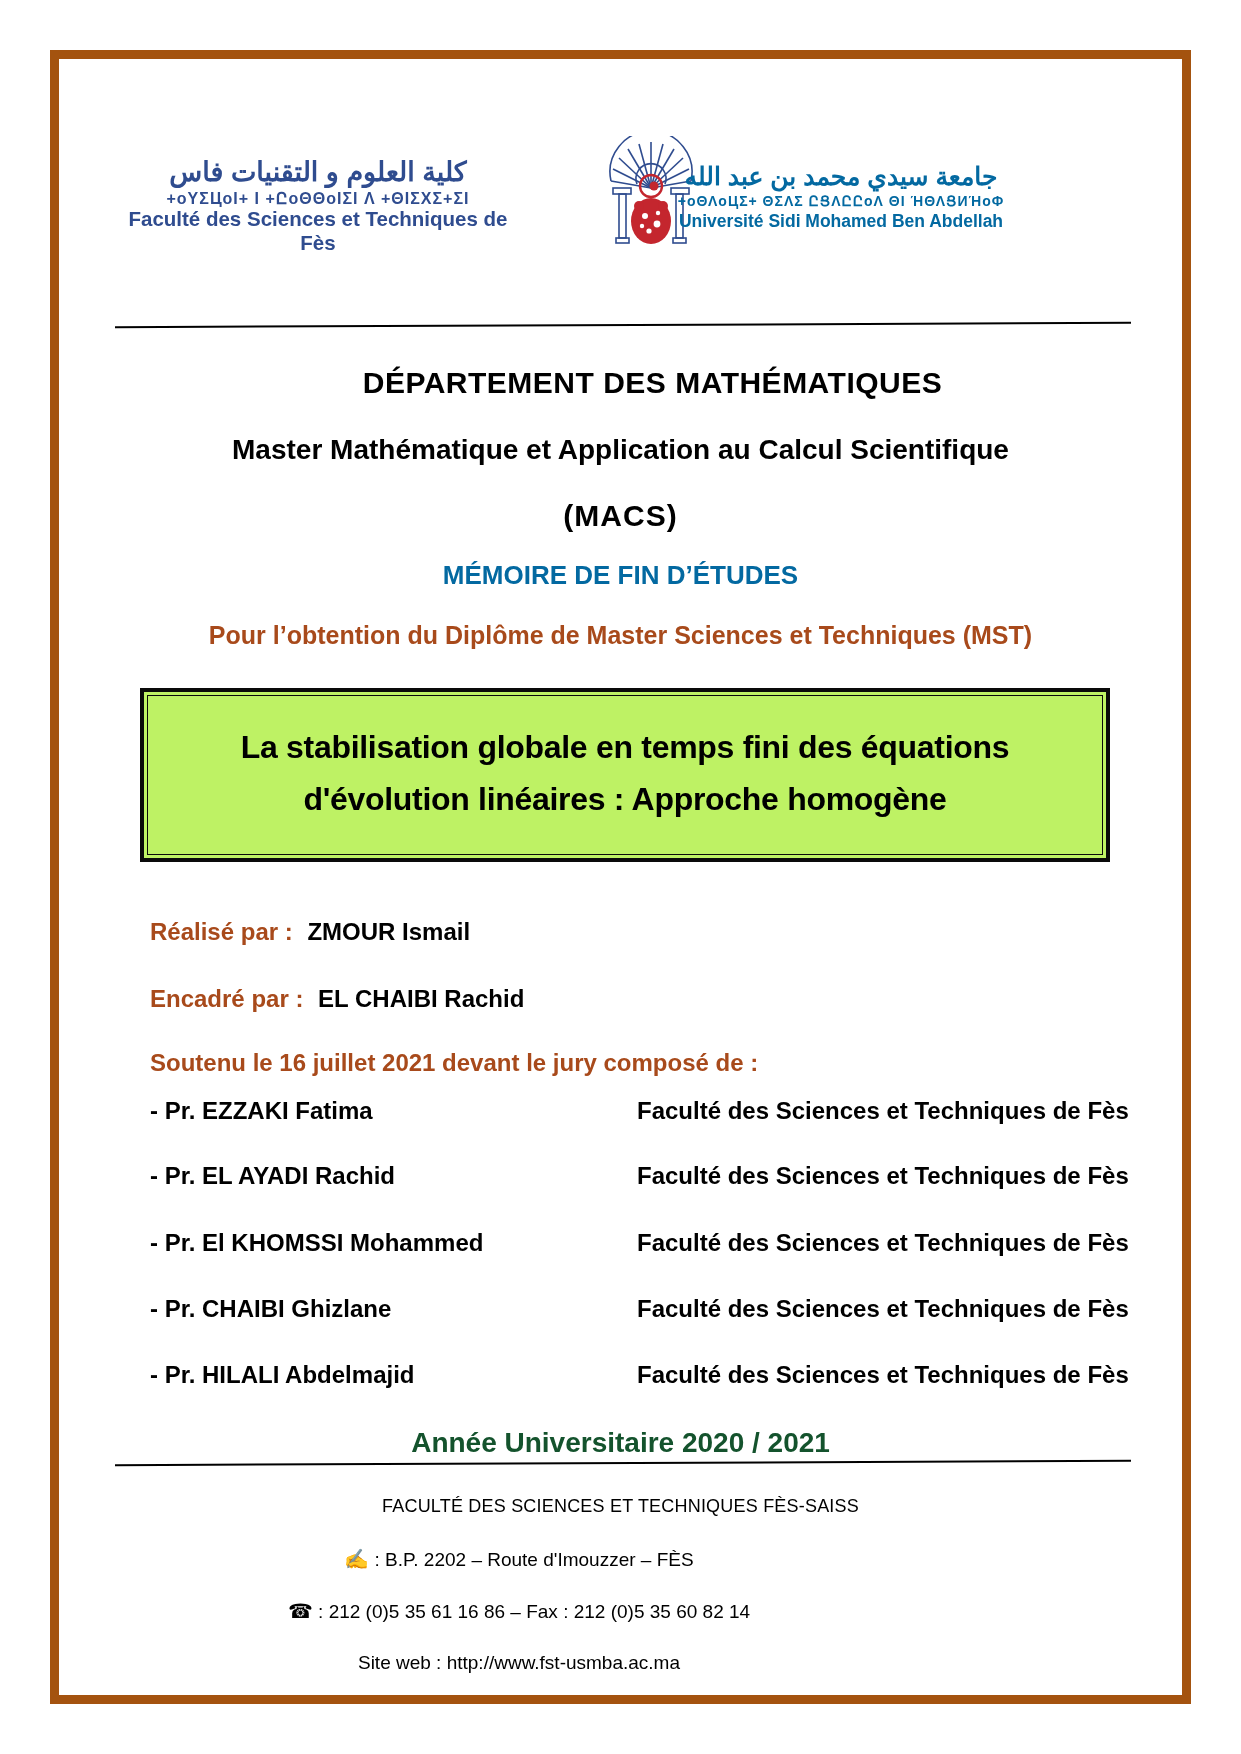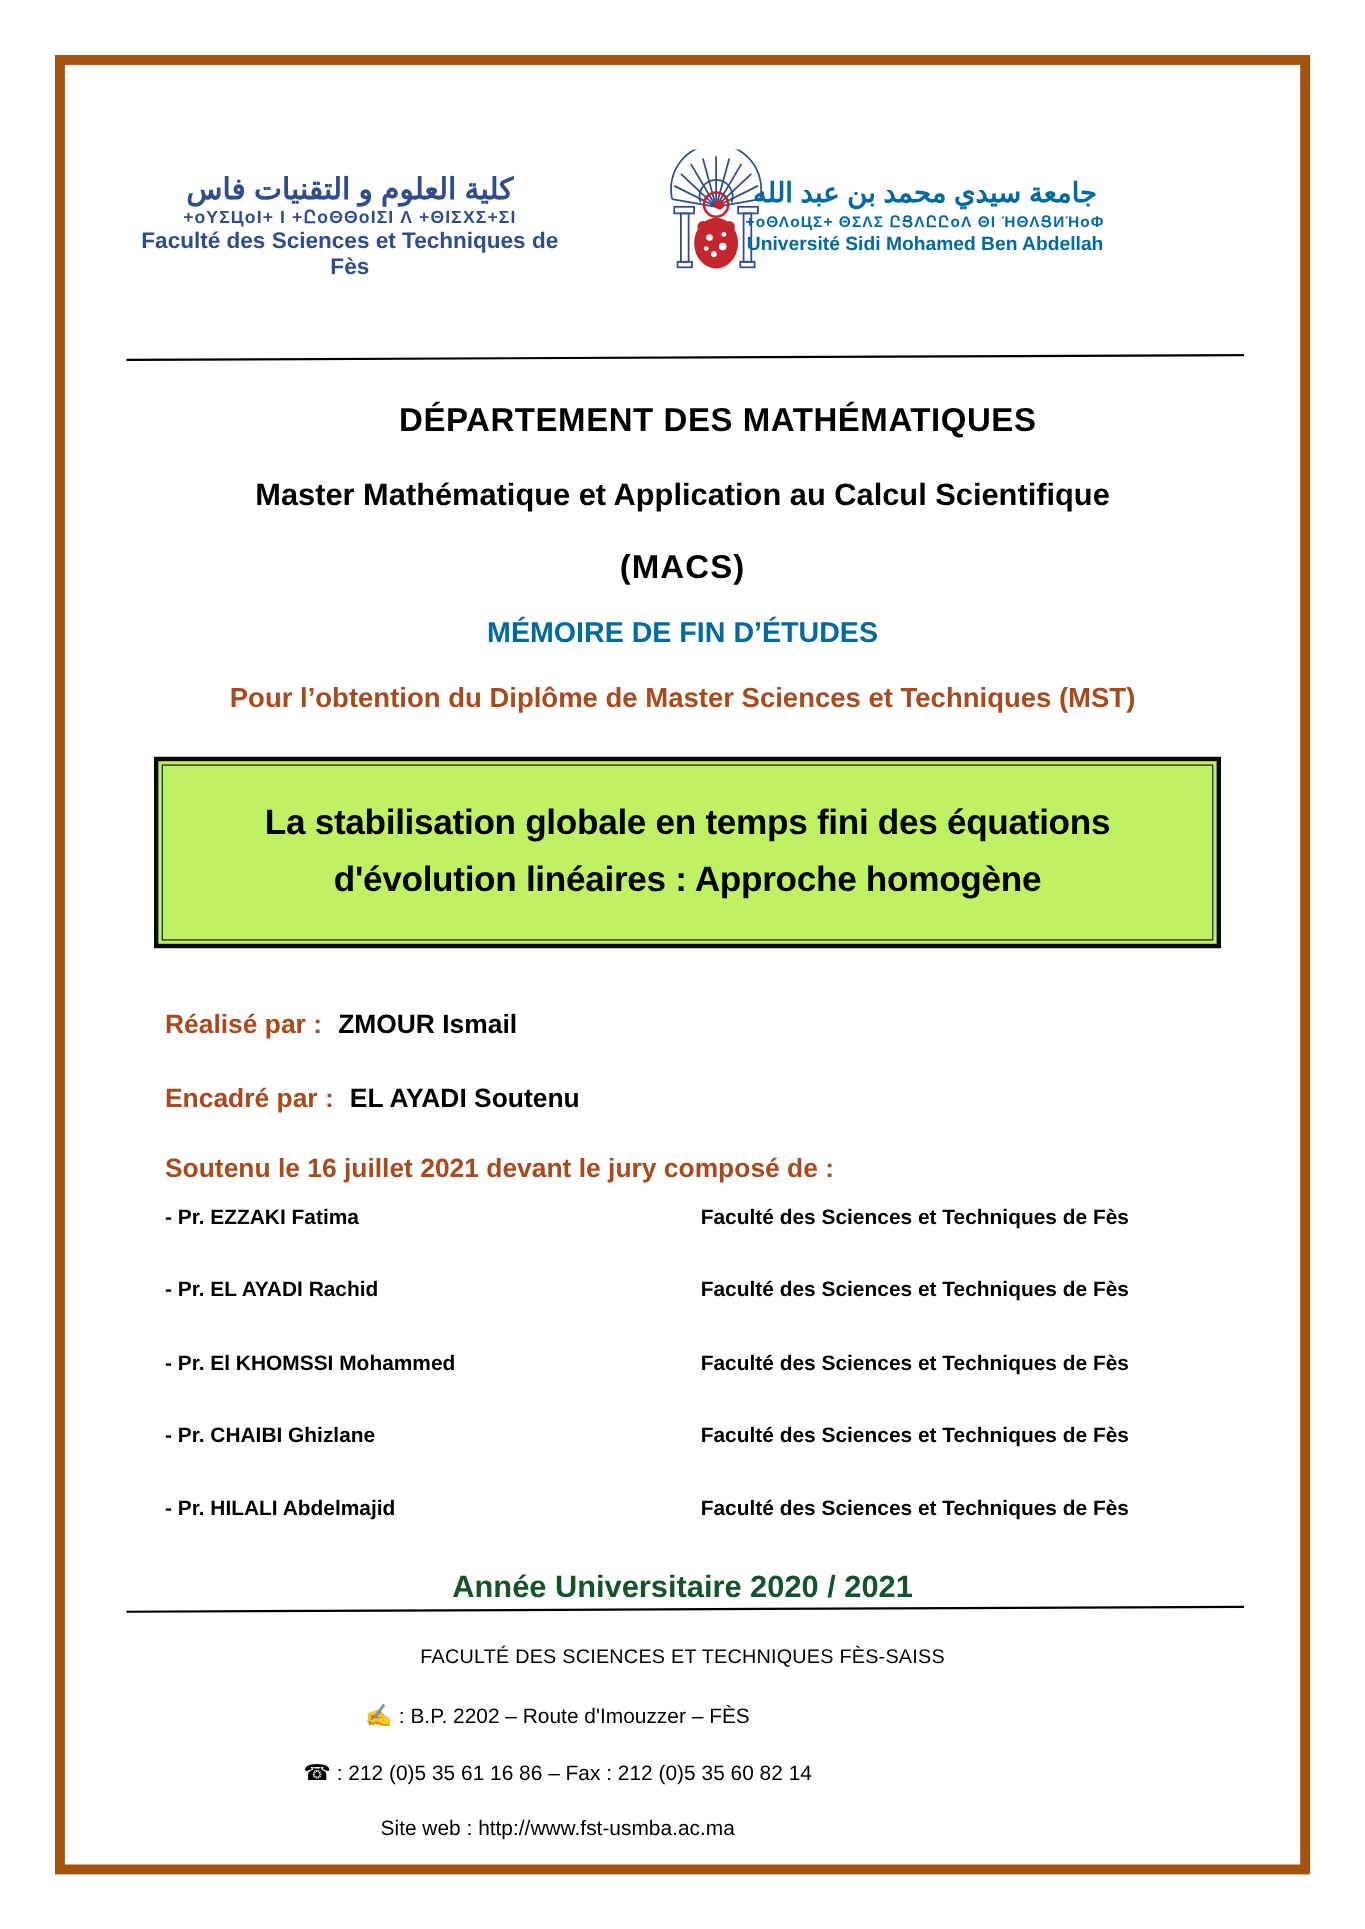--- a/index.html
+++ b/index.html
@@ -47,28 +47,28 @@
     line-height:1.62;letter-spacing:-0.3px;
   }
   
   .credit{position:absolute;left:150px;font-size:24px;font-weight:bold;}
   .credit .lbl{color:#A84A1B;}
   .credit .val{color:#000;margin-left:8px;}
   .c-realise{top:918px;}
   .c-encadre{top:985px;}
   .c-soutenu{top:1049px;color:#A84A1B;}
   
-  .jury-row{position:absolute;left:150px;width:980px;display:flex;font-size:19px;font-weight:bold;}
+  .jury-row{position:absolute;left:150px;width:980px;display:flex;font-size:24px;font-weight:bold;}
   .jury-row .name{width:487px;flex:none;}
   .jury-row .aff{flex:1;}
   .j0{top:1097px;} .j1{top:1162px;} .j2{top:1229px;} .j3{top:1295px;} .j4{top:1361px;}
   
   .f-annee{top:1427px;font-size:28px;color:#14532d;}
   .f-fac{top:1496px;font-size:18px;font-weight:normal;letter-spacing:0.2px;}
-  .f-line{position:absolute;left:0;width:1014px;text-align:center;font-size:19px;}
+  .f-line{position:absolute;left:0;width:1014px;text-align:center;font-size:19px;padding-left:12px;}
   .f-addr{top:1547px;}
   .f-phone{top:1599px;}
   .f-web{top:1652px;}
   .dingbat{font-size:20px;}
 </style>
 </head>
 <body>
 
 <div class="frame"></div>
 
@@ -144,21 +144,21 @@
     </div>
   </div>
 </div>
 
 <div class="credit c-realise">
   <span class="lbl">Réalisé par :</span>
   <span class="val">ZMOUR Ismail</span>
 </div>
 <div class="credit c-encadre">
   <span class="lbl">Encadré par :</span>
-  <span class="val">EL AYADI Soutenu</span>
+  <span class="val">EL CHAIBI Rachid</span>
 </div>
 <div class="credit c-soutenu">Soutenu le 16 juillet 2021 devant le jury composé de :</div>
 
 <div class="jury-row j0">
   <span class="name">- Pr. EZZAKI Fatima</span>
   <span class="aff">Faculté des Sciences et Techniques de Fès</span>
 </div>
 <div class="jury-row j1">
   <span class="name">- Pr.  EL AYADI Rachid</span>
   <span class="aff">Faculté des Sciences et Techniques de Fès</span>

